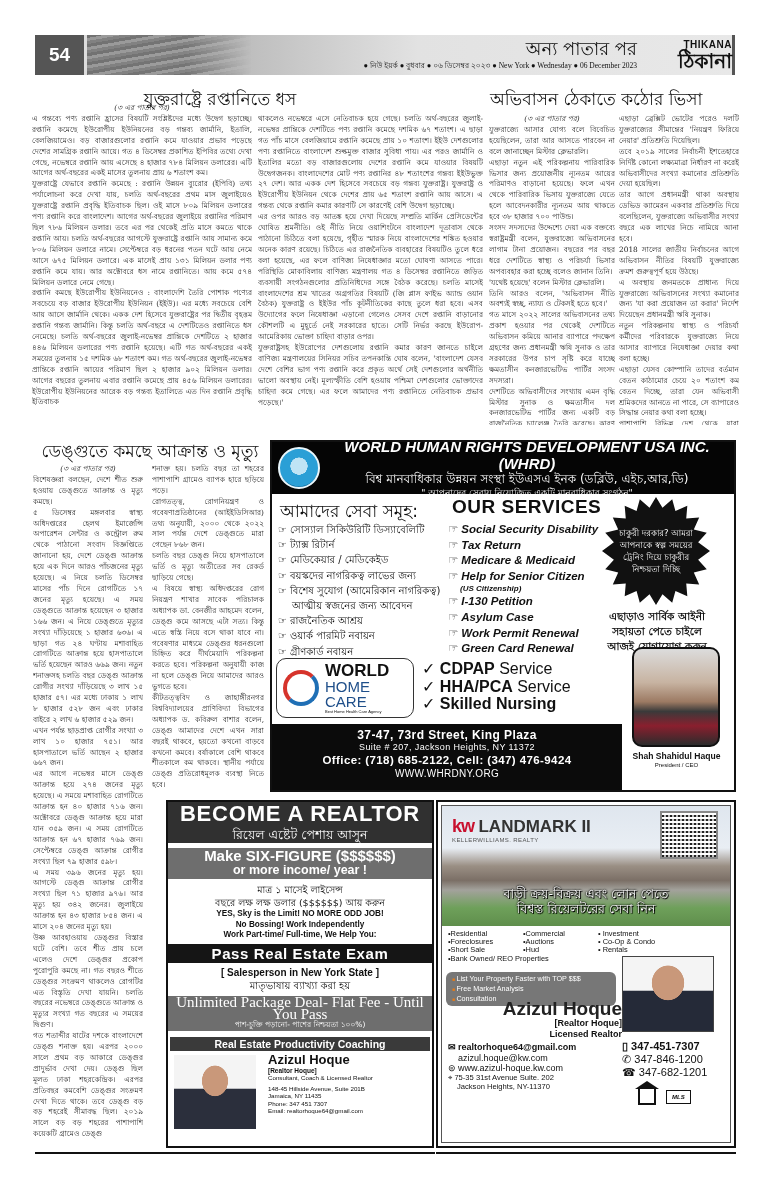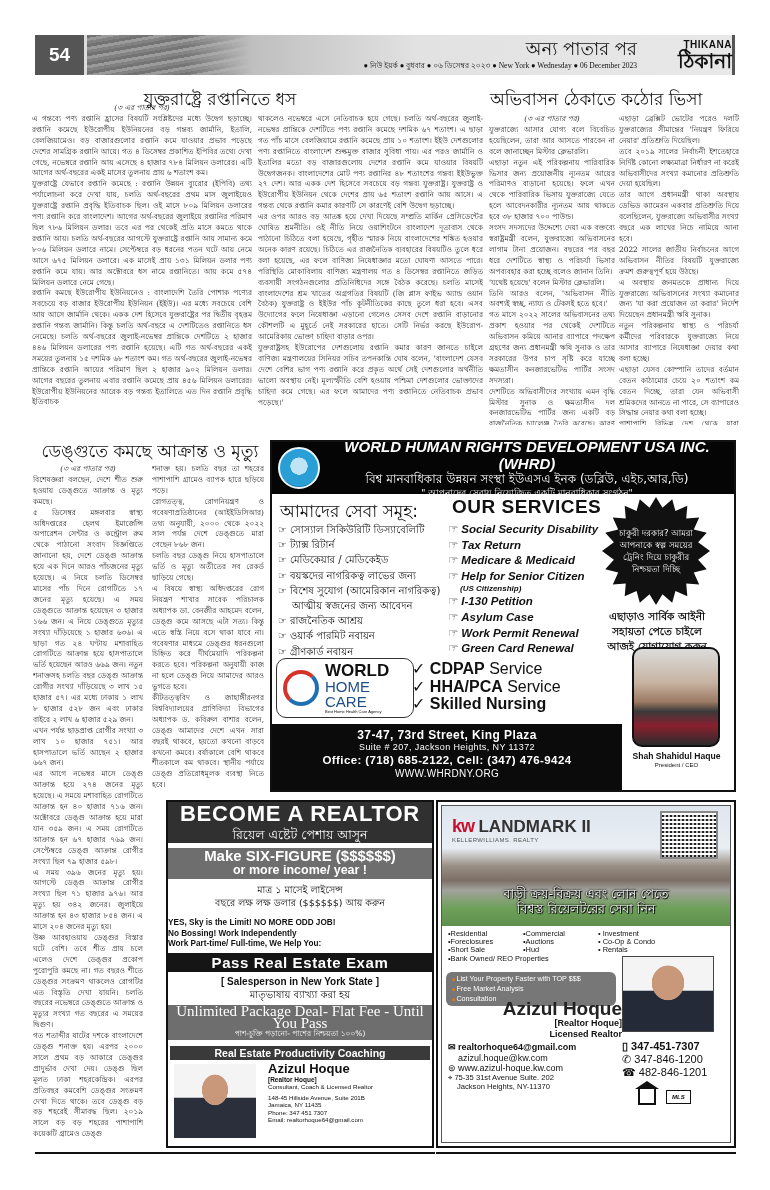--- a/index.html
+++ b/index.html
@@ -40,41 +40,41 @@
   .svc-en-list .sub { font-size: 8px; line-height: 10px; padding-left: 12px; }
   .hand { font-style: normal; font-weight: normal; margin-right: 3px; }
   .starburst { position: absolute; left: 330px; top: 55px; width: 108px; height: 108px; background: #111; color: #fff; clip-path: polygon(50% 0,56% 10%,65% 2%,68% 13%,79% 8%,78% 20%,90% 19%,85% 30%,97% 33%,89% 42%,100% 50%,89% 58%,97% 67%,85% 70%,90% 81%,78% 80%,79% 92%,68% 87%,65% 98%,56% 90%,50% 100%,44% 90%,35% 98%,32% 87%,21% 92%,22% 80%,10% 81%,15% 70%,3% 67%,11% 58%,0 50%,11% 42%,3% 33%,15% 30%,10% 19%,22% 20%,21% 8%,32% 13%,35% 2%,44% 10%); display: flex; align-items: center; justify-content: center; text-align: center; font-size: 8.5px; line-height: 12px; padding: 14px; }
   .legal-help { position: absolute; left: 335px; top: 167px; width: 100px; text-align: center; font-weight: bold; font-size: 10.5px; line-height: 15px; }
   .homecare-logo { position: absolute; left: 4px; top: 216px; width: 138px; height: 60px; border: 1.5px solid #333; border-radius: 10px; display: flex; align-items: center; padding-left: 6px; }
   .hc-icon { width: 36px; height: 36px; border-radius: 50%; border: 4px solid #d6332b; border-right-color: #1f6fb5; border-bottom-color: #1f6fb5; flex: none; }
   .hc-text { margin-left: 6px; font-family: "Liberation Sans", sans-serif; }
   .hc-world { font-weight: 900; font-size: 17px; line-height: 17px; }
   .hc-home { font-size: 15px; line-height: 15px; color: #1f4f8a; }
   .hc-tag { font-size: 4px; }
-  .hc-services { position: absolute; left: 140px; top: 218px; font-family: "Liberation Sans", sans-serif; font-size: 16px; line-height: 17.5px; }
+  .hc-services { position: absolute; left: 150px; top: 218px; font-family: "Liberation Sans", sans-serif; font-size: 16px; line-height: 17.5px; }
   .hc-services b { font-weight: 900; }
   .whrd-contact { position: absolute; left: 0; top: 282px; width: 350px; height: 66px; background: #0b0b0b; color: #fff; text-align: center; font-family: "Liberation Sans", sans-serif; padding-top: 4px; }
   .whrd-contact .addr1 { font-weight: 900; font-size: 12px; line-height: 14px; letter-spacing: .4px; }
   .whrd-contact .addr2 { font-size: 9px; line-height: 11px; letter-spacing: .4px; }
   .whrd-contact .phones { font-weight: 900; font-size: 11.5px; line-height: 15px; letter-spacing: .4px; }
   .whrd-contact .web { font-size: 10px; line-height: 12px; letter-spacing: .3px; }
   .president-photo { position: absolute; left: 360px; top: 205px; width: 88px; height: 100px; border: 2px solid #111; border-radius: 10px; background: linear-gradient(180deg, #dcdcdc 0%, #c7b3a1 35%, #9c7a63 55%, #3a3a3a 65%, #8a1f2e 80%, #2c2c2c 100%); overflow: hidden; }
   .president-name { position: absolute; left: 352px; top: 308px; width: 105px; text-align: center; font-family: "Liberation Sans", sans-serif; font-weight: bold; font-size: 9.5px; line-height: 11px; transform: scaleX(.9); }
   .president-title { position: absolute; left: 352px; top: 320px; width: 105px; text-align: center; font-family: "Liberation Sans", sans-serif; font-size: 6px; }
 
   
   .realtor { position: absolute; left: 166px; top: 800px; width: 268px; height: 348px; border: 2px solid #111; background: #fff; }
   .r-band-dark { background: #303030; color: #fff; text-align: center; }
   .r-title { font-family: "Liberation Sans", sans-serif; font-weight: 900; font-size: 22px; line-height: 24px; letter-spacing: .8px; }
   .r-sub-bn { font-size: 12.5px; line-height: 17px; }
   .r-band-grey { margin-top: 5px; background: #6e6e6e; color: #fff; text-align: center; font-family: "Liberation Sans", sans-serif; font-weight: 900; }
   .r-six { font-size: 15px; line-height: 16px; }
   .r-more { font-size: 12.5px; line-height: 13px; padding-bottom: 2px; }
   .r-bn-lines { text-align: center; font-size: 9.5px; line-height: 13px; margin-top: 4px; }
-  .r-yes { font-family: "Liberation Sans", sans-serif; font-weight: bold; font-size: 8.2px; line-height: 10.5px; margin-top: 9px; }
+  .r-yes { text-align: center; font-family: "Liberation Sans", sans-serif; font-weight: bold; font-size: 8.2px; line-height: 10.5px; margin-top: 0; }
   .r-pass { margin-top: 3px; background: #151515; color: #fff; text-align: center; font-family: "Liberation Sans", sans-serif; font-weight: 900; font-size: 15px; line-height: 19px; letter-spacing: .6px; }
   .r-sales { text-align: center; font-family: "Liberation Sans", sans-serif; font-weight: bold; font-size: 10px; line-height: 13px; margin-top: 3px; }
   .r-sales-bn { text-align: center; font-size: 10px; line-height: 13px; }
   .r-unlimited { margin-top: 4px; background: #6e6e6e; color: #fff; text-align: center; }
   .r-unl-en { font-family: Liberation Serif, serif; font-size: 15px; line-height: 12px; }
   .r-unl-bn { font-size: 7.5px; line-height: 10px; padding-bottom: 1px; }
   .r-coach { margin: 6px 2px 0; background: #3a3a3a; color: #fff; text-align: center; font-family: "Liberation Sans", sans-serif; font-weight: 900; font-size: 10.5px; line-height: 14px; }
   .r-card { position: relative; height: 80px; }
   .r-photo { position: absolute; left: 6px; top: 4px; width: 82px; height: 74px; background: radial-gradient(ellipse at 50% 35%, #c9987a 0 22%, transparent 23%), linear-gradient(180deg, #f4f4f4 0 45%, #2b2f3c 46% 100%); }
   .r-info { position: absolute; left: 100px; top: 2px; font-family: "Liberation Sans", sans-serif; color: #111; }
@@ -153,21 +153,21 @@
   <p>সংসদ সদস্যদের উদ্দেশ্যে দেয়া এক বক্তব্যে স্বরাষ্ট্রমন্ত্রী বলেন, যুক্তরাজ্যে অভিবাসনের লাগাম টানা প্রয়োজন। বছরের পর বছর ধরে দেশটিতে স্বাস্থ্য ও পরিচর্যা ভিসার অপব্যবহার করা হচ্ছে বলেও জানান তিনি।</p>
   <p>'যথেষ্ট হয়েছে' বলেন মিস্টার ক্লেভারলি।</p>
   <p>তিনি আরও বলেন, 'অভিবাসন নীতি অবশ্যই স্বচ্ছ, ন্যায্য ও টেকসই হতে হবে।'</p>
   <p>গত মাসে ২০২২ সালের অভিবাসনের তথ্য প্রকাশ হওয়ার পর থেকেই দেশটিতে অভিবাসন কমিয়ে আনার ব্যাপারে পদক্ষেপ গ্রহণের জন্য প্রধানমন্ত্রী ঋষি সুনাক ও তার সরকারের উপর চাপ সৃষ্টি করে যাচ্ছে ক্ষমতাসীন কনজারভেটিভ পার্টির সংসদ সদস্যরা।</p>
   <p>দেশটিতে অভিবাসীদের সংখ্যায় এমন বৃদ্ধি মিস্টার সুনাক ও ক্ষমতাসীন দল কনজারভেটিভ পার্টির জন্য একটি বড় রাজনৈতিক চ্যালেঞ্জ তৈরি করেছে। কারণ তারা ২০১০ সাল থেকেই অভিবাসন কমানোর ব্যাপারে প্রতিশ্রুতি দিয়ে আসছেন।</p>
 </div>
 <div class="col" style="left:619px; top:114px; width:120px; height:311px;">
   <p>এছাড়া ব্রেক্সিট ভোটের পরেও দলটি যুক্তরাজ্যের সীমান্তের 'নিয়ন্ত্রণ ফিরিয়ে নেয়ার' প্রতিশ্রুতি দিয়েছিল।</p>
   <p>তবে ২০১৯ সালের নির্বাচনী ইশতেহারে নির্দিষ্ট কোনো লক্ষ্যমাত্রা নির্ধারণ না করেই অভিবাসীদের সংখ্যা কমানোর প্রতিশ্রুতি দেয়া হয়েছিল।</p>
   <p>তার আগে প্রধানমন্ত্রী থাকা অবস্থায় ডেভিড ক্যামেরন একবার প্রতিশ্রুতি দিয়ে বলেছিলেন, যুক্তরাজ্যে অভিবাসীর সংখ্যা বছরে এক লাখের নিচে নামিয়ে আনা হবে।</p>
-  <p>2022 সালের জাতীয় নির্বাচনের আগে অভিবাসন নীতির বিষয়টি যুক্তরাজ্যে ক্রমশ গুরুত্বপূর্ণ হয়ে উঠছে।</p>
+  <p>2018 সালের জাতীয় নির্বাচনের আগে অভিবাসন নীতির বিষয়টি যুক্তরাজ্যে ক্রমশ গুরুত্বপূর্ণ হয়ে উঠছে।</p>
   <p>এ অবস্থায় জনমতকে প্রাধান্য দিয়ে যুক্তরাজ্যে অভিবাসনের সংখ্যা কমানোর জন্য 'যা করা প্রয়োজন তা করার' নির্দেশ দিয়েছেন প্রধানমন্ত্রী ঋষি সুনাক।</p>
   <p>নতুন পরিকল্পনায় স্বাস্থ্য ও পরিচর্যা কর্মীদের পরিবারকে যুক্তরাজ্যে নিয়ে আসার ব্যাপারে নিষেধাজ্ঞা দেয়ার কথা বলা হচ্ছে।</p>
   <p>এছাড়া যেসব কোম্পানি তাদের বর্তমান বেতন কাঠামোর চেয়ে ২০ শতাংশ কম বেতন দিচ্ছে, তারা যেন অভিবাসী শ্রমিকদের আনতে না পারে, সে ব্যাপারেও সিদ্ধান্ত নেয়ার কথা বলা হচ্ছে।</p>
   <p>পাশাপাশি বিভিন্ন দেশ থেকে যারা যুক্তরাজ্যে পড়তে আসেন, সেসব শিক্ষার্থী যেন ইচ্ছা করলেই তাদের পরিবারের সদস্যদের দেশটিতে আনতে না পারেন, সে ব্যাপারেও ব্যবস্থা নেয়া হচ্ছে।</p>
 </div>
 
 <div class="headline" style="left:40px; top:438px; width:220px;">ডেঙ্গুতে কমছে আক্রান্ত ও মৃত্যু</div>
 <div class="col" style="left:33px; top:464px; width:110px; height:688px;">
   <p class="cont">(৩ এর পাতার পর)</p>
   <p>বিশেষজ্ঞরা বলছেন, দেশে শীত শুরু হওয়ায় ডেঙ্গুতে আক্রান্ত ও মৃত্যু কমছে।</p>
@@ -326,21 +326,21 @@
       <div>Licensed  Realtor</div>
     </div>
     <div class="kw-contacts">
       <div class="em">✉ realtorhoque64@gmail.com</div>
       <div style="padding-left:10px;">azizul.hoque@kw.com</div>
       <div>⊜ www.azizul-hoque.kw.com</div>
     </div>
     <div class="kw-phones">
       <div class="main">▯ 347-451-7307</div>
       <div>✆ 347-846-1200</div>
-      <div>☎ 482-846-1201</div>
+      <div>☎ 347-682-1201</div>
     </div>
     <div class="kw-addr">
       <div><span>⌖ </span><span>75-35 31st Avenue Suite. 202</span></div>
       <div style="padding-left:9px;">Jackson Heights, NY-11370</div>
     </div>
     <div class="kw-badges">
       <div class="eq-house"></div>
       <div class="mls">MLS</div>
     </div>
   </div>

